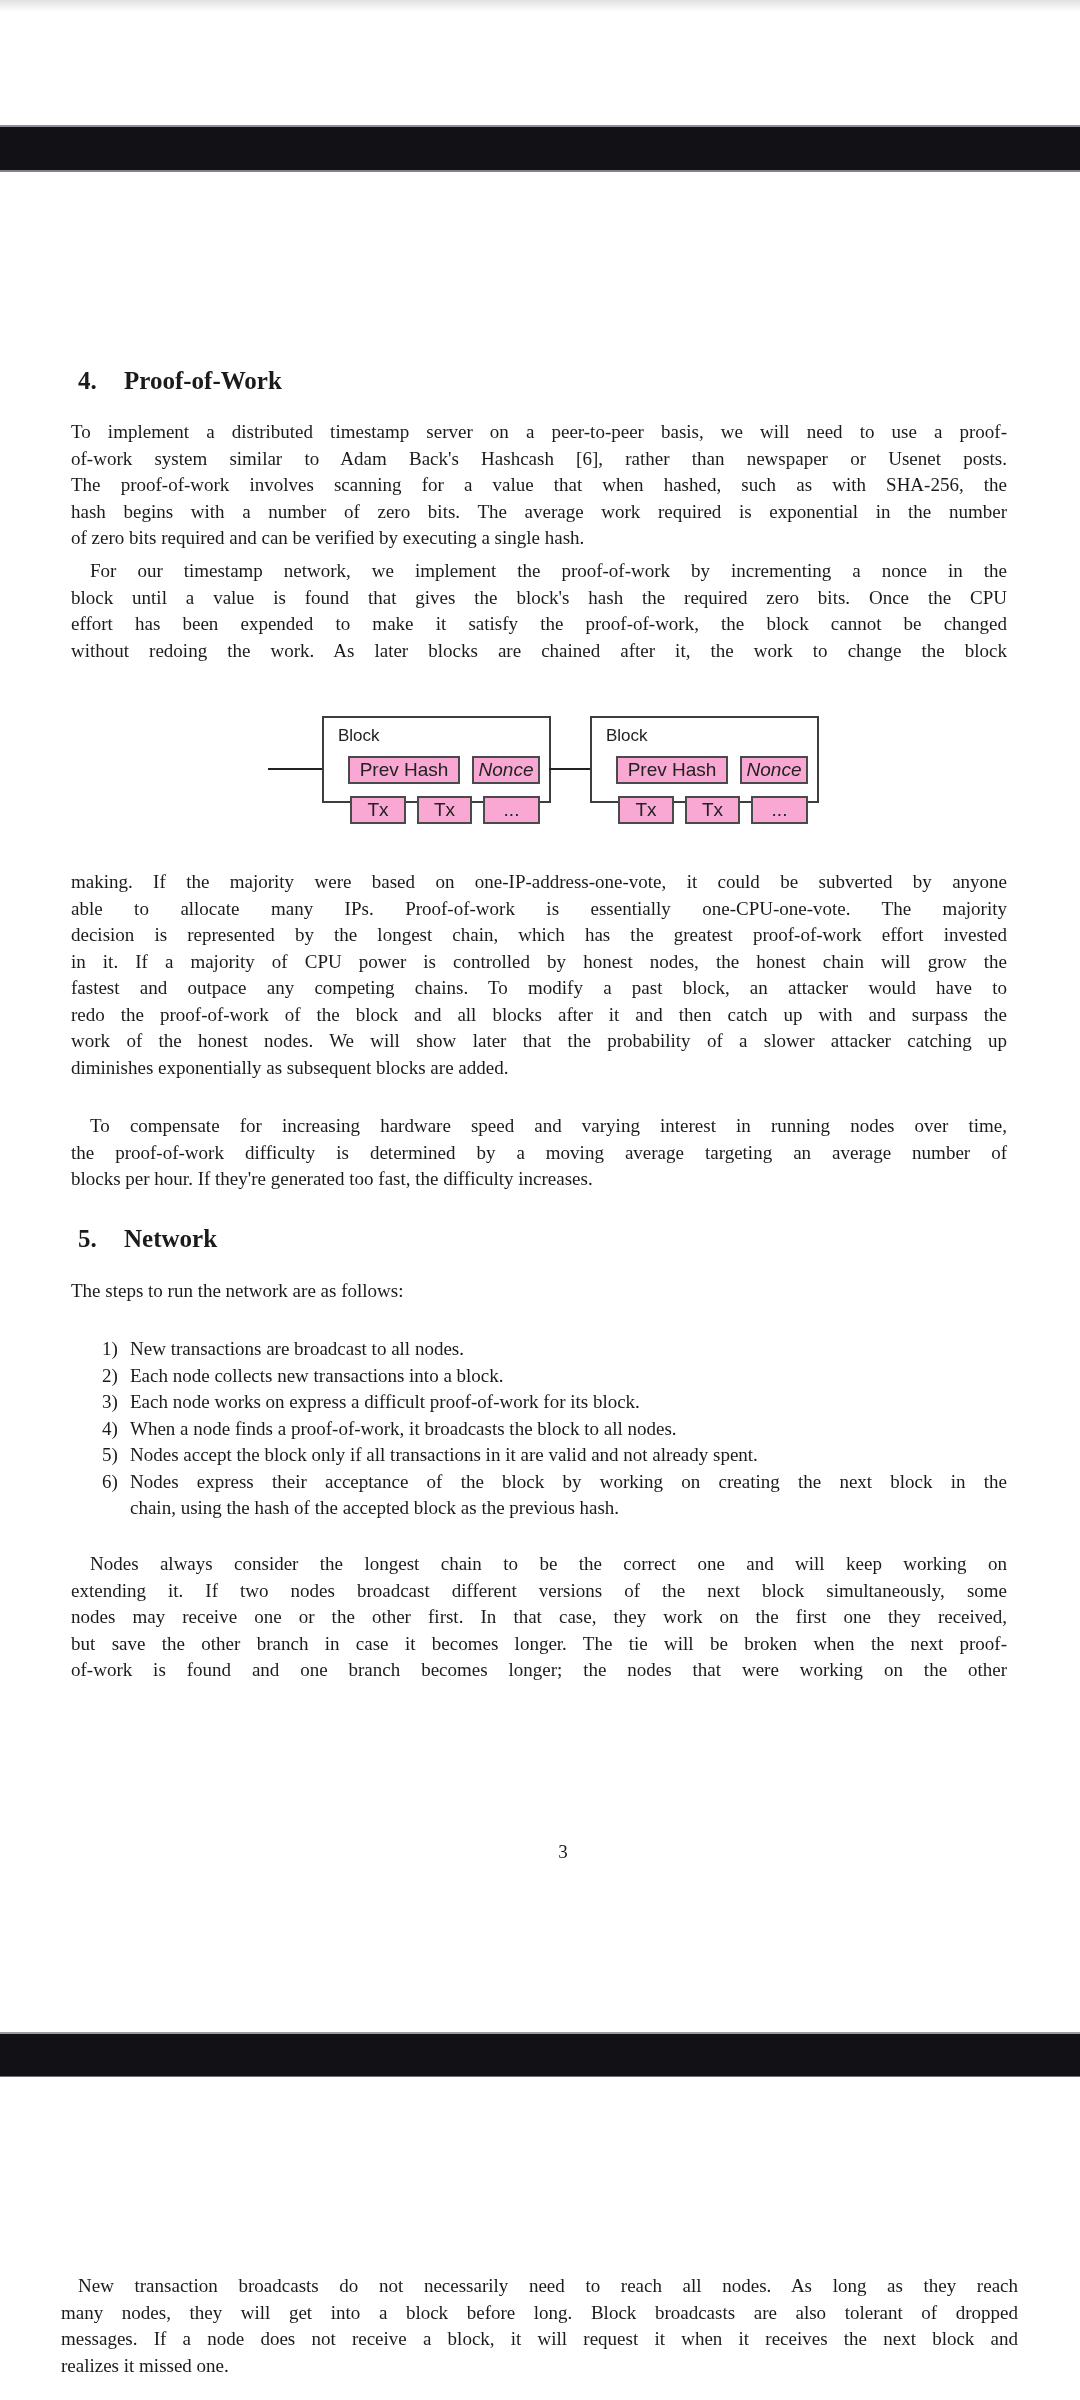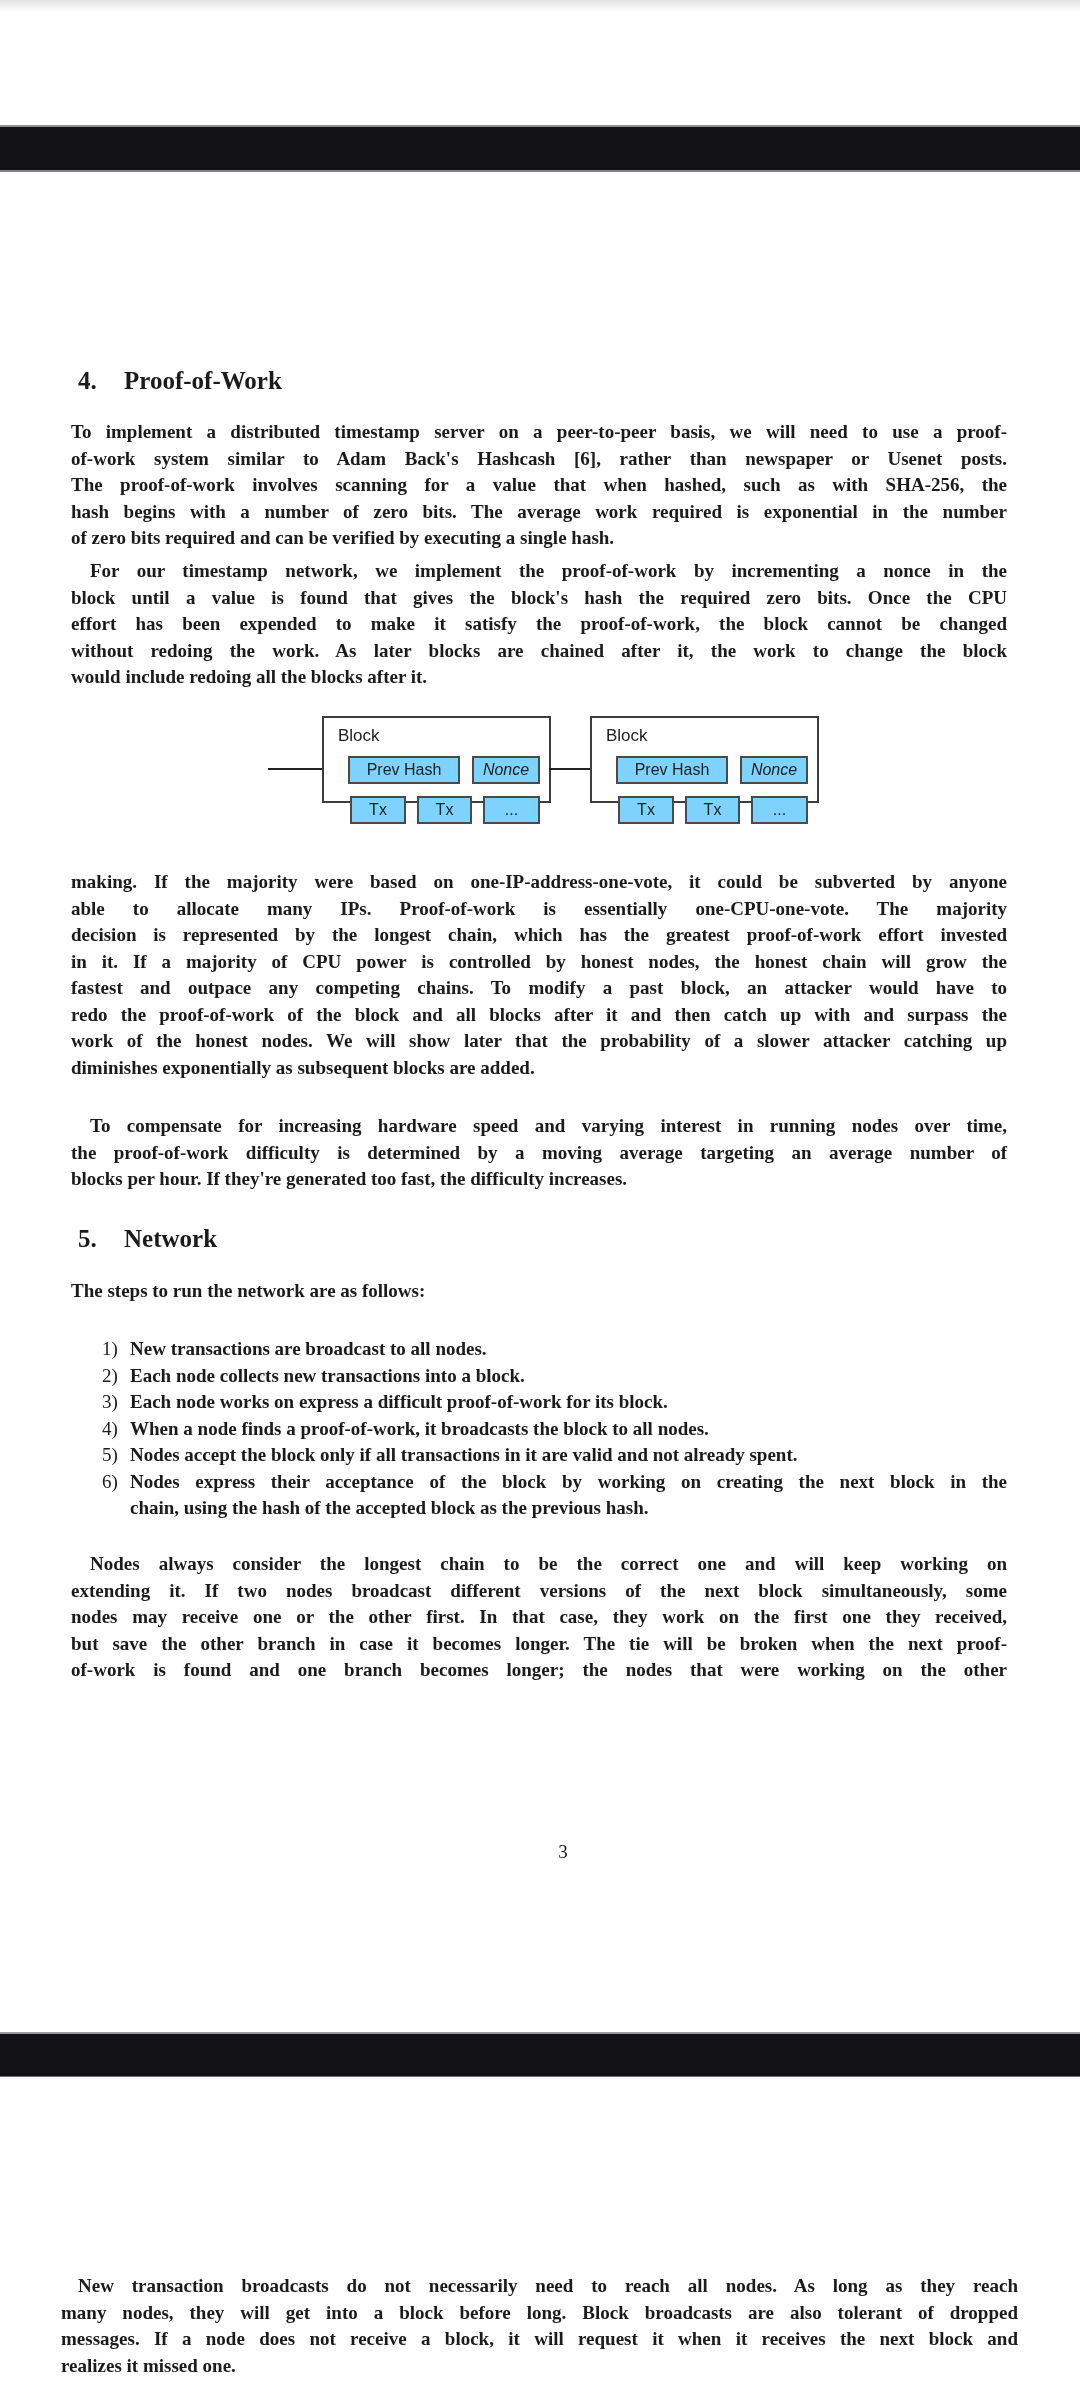--- a/index.html
+++ b/index.html
@@ -15,37 +15,37 @@
   .top-shade {
     position:absolute; top:0; left:0; width:1080px; height:12px;
     background:linear-gradient(180deg, rgba(70,70,80,0.16), rgba(255,255,255,0));
   }
 
   .gap-bar { position:absolute; left:0; width:1080px; background:#121216; box-sizing:border-box; }
   .gap-bar.one { top:125px; height:47px; border-top:2px solid #8f8f99; border-bottom:2px solid #82828b; }
   .gap-bar.two { top:2032px; height:45px; border-top:2px solid #9a9aa2; border-bottom:1px solid #6f6f76; }
 
   .col { position:absolute; left:71px; width:936px; }
-  .line { font-size:19px; line-height:26.5px;font-weight:bold; }
+  .line { font-size:19px; line-height:26.5px; }
   .line.just { text-align:justify; text-align-last:justify; }
   .line.left { text-align:left; }
 
   .heading { font-weight:bold; font-size:25px; line-height:30px; padding-left:7px; }
   .h-num { display:inline-block; width:46px; }
 
   
   .diagram { position:absolute; top:716px; left:0; width:1080px; height:122px;
              font-family:"Liberation Sans", sans-serif; }
   .blk { position:absolute; top:0; width:229px; height:87px; border:2px solid #3d3d3d; box-sizing:border-box; background:#fff; }
   .blk.left  { left:322px; }
   .blk.right { left:590px; }
   .blk-label { position:absolute; left:14px; top:8px; font-size:17px; color:#222; }
   .ibox { position:absolute; border:2px solid #4a4a4a; box-sizing:border-box;
           display:flex; align-items:center; justify-content:center;
-          font-size:16px; color:#222; background:#7dd3fc; }
+          font-size:19px; color:#222; background:#f9a8d4; }
   .prevhash { left:24px;  top:38px; width:112px; height:28px; }
   .nonce    { left:148px; top:38px; width:68px;  height:28px;font-style:italic; }
   .tx1      { left:26px;  top:78px; width:56px;  height:28px; }
   .tx2      { left:93px;  top:78px; width:55px;  height:28px; }
   .dots     { left:159px; top:78px; width:57px;  height:28px; }
 
   .arrow-line { position:absolute; top:52px; height:2px; background:#222; }
   .arrow-head { position:absolute; top:46px; width:0; height:0;
                 border-left:13px solid #222;
                 border-top:7px solid transparent; border-bottom:7px solid transparent; }
@@ -81,21 +81,20 @@
       <div class="line just">of-work system similar to Adam Back's Hashcash [6], rather than newspaper or Usenet posts.</div>
       <div class="line just">The proof-of-work involves scanning for a value that when hashed, such as with SHA-256, the</div>
       <div class="line just">hash begins with a number of zero bits.  The average work required is exponential in the number</div>
       <div class="line left">of zero bits required and can be verified by executing a single hash.</div>
     </div>
   <div class="col" style="top:558px;">
       <div class="line just" style="text-indent: 19px;">For our timestamp network, we implement the proof-of-work by incrementing a nonce in the</div>
       <div class="line just">block until a value is found that gives the block's hash the required zero bits.  Once the CPU</div>
       <div class="line just">effort has been expended to make it satisfy the proof-of-work, the block cannot be changed</div>
       <div class="line just">without redoing the work.  As later blocks are chained after it, the work to change the block</div>
-      <div class="line left">would include redoing all the blocks after it.</div>
     </div>
 
   <div class="diagram">
     <span class="a1">
       <span class="arrow-line"></span>
       <span class="arrow-head"></span>
     </span>
     <div class="blk left">
       <div class="blk-label">Block</div>
       <div class="ibox prevhash">Prev Hash</div>

